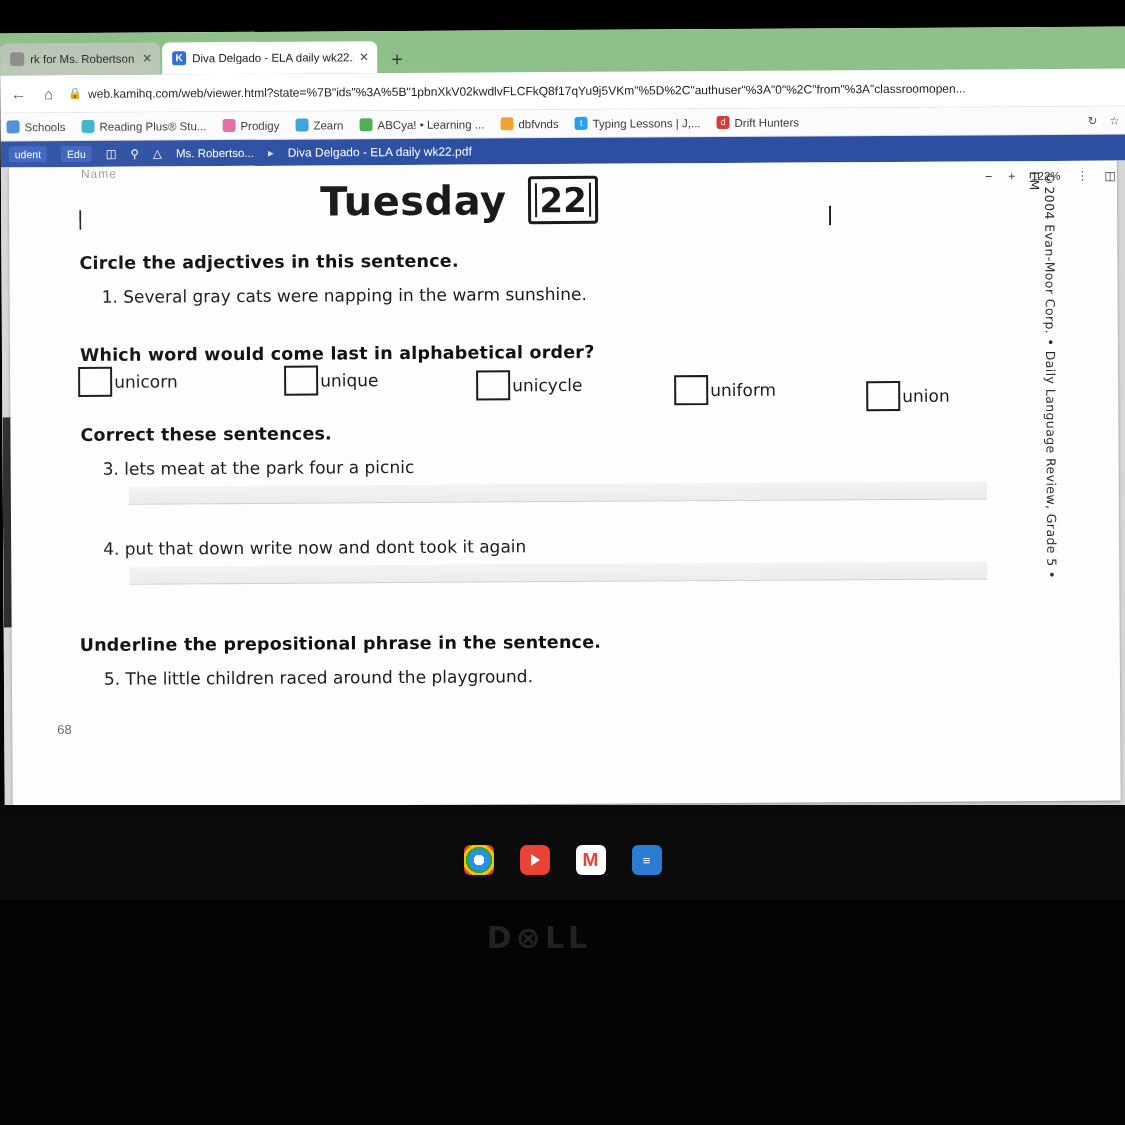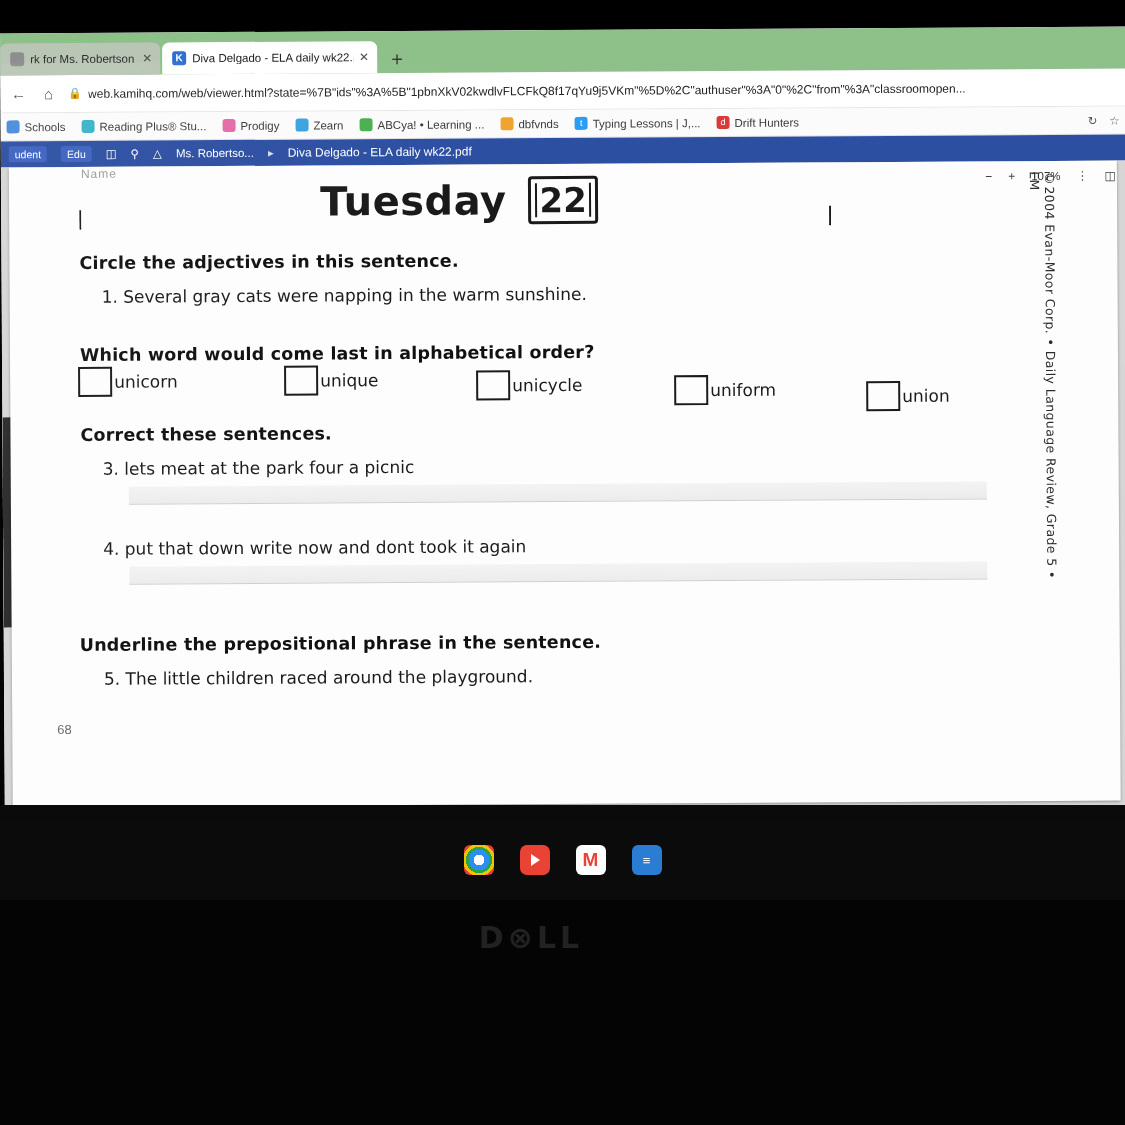--- a/index.html
+++ b/index.html
@@ -316,21 +316,21 @@
     position: absolute; left: 11px; top: 9px;
     border-left: 9px solid #fff;
     border-top: 6px solid transparent;
     border-bottom: 6px solid transparent;
   }
   .ico-gmail { background: #fff; color: #ea4335; font-size: 19px; line-height: 30px; }
   .ico-docs { background: #2b7cd3; color: #fff; font-size: 13px; }
 
   .dell {
     position: absolute;
-    left: 0; top: 920px;
+    left: 8px; top: 920px;
     width: 1062px;
     text-align: center;
     color: #3c3c3c;
     font-size: 30px;
     font-weight: bold;
     letter-spacing: 4px;
     font-family: "DejaVu Sans", sans-serif;
     opacity: .55;
   }
 
@@ -426,21 +426,21 @@
       <span>Ms. Robertso...</span>
       <span class="sep">▸</span>
       <span class="doc-crumb">Diva Delgado - ELA daily wk22.pdf</span>
     </div>
 
     <div class="viewer">
 
       <div class="viewerbar">
         <span>−</span>
         <span>+</span>
-        <span class="zoom-val">107%</span>
+        <span class="zoom-val">122%</span>
         <span>⋮</span>
         <span>◫</span>
       </div>
 
       <div class="leftrail"></div>
 
       <div class="page">
 
         <div class="nameline">Name</div>
 

